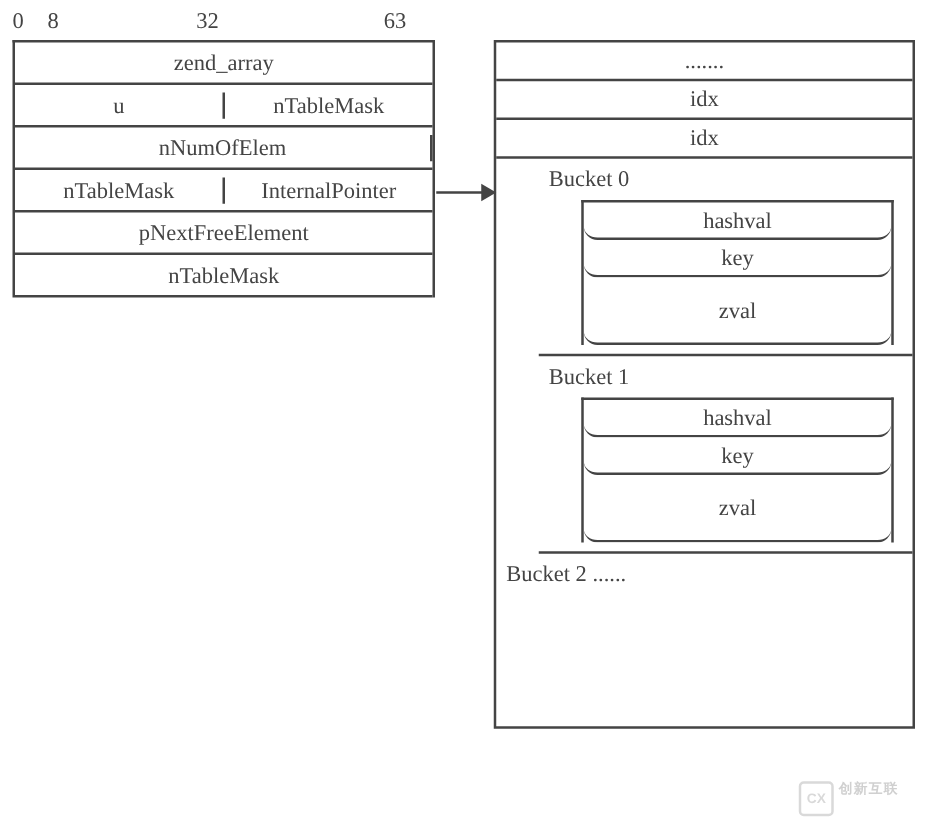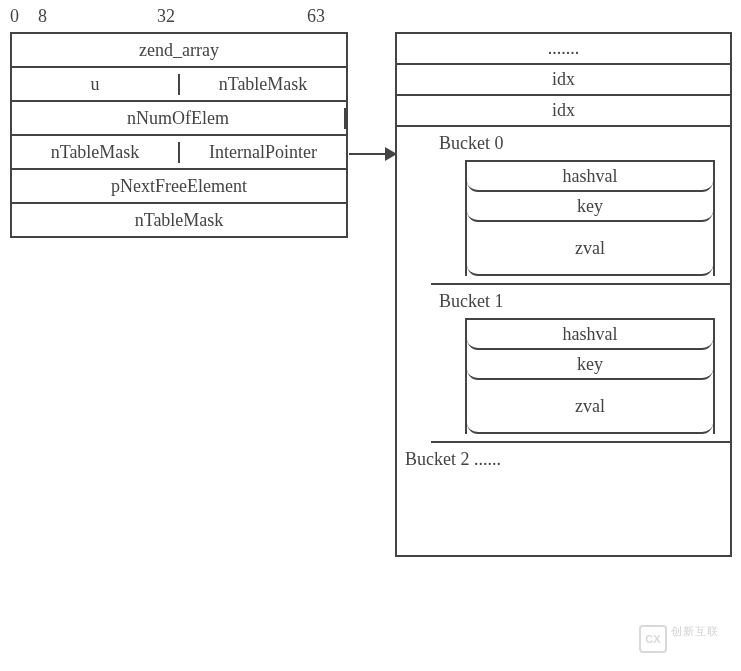--- a/index.html
+++ b/index.html
@@ -75,21 +75,21 @@
       padding-top: 4px;
       padding-bottom: 1px;
       margin-left: 34px;
     }
     .bucket-label {
       padding: 2px 8px 0 8px;
       font-size: 18px;
     }
     .bucket-last {
       padding: 6px 8px 0 8px;
-      height: 112px;
+      height: 138px;
       font-family: Liberation Serif, serif;
     }
     .inner-cell {
       height: 30px;
       border-bottom: 2px solid #444;
       display:flex;align-items:center;justify-content:center;border-radius:11px;
     }
     .inner-cell.tall { height: 54px; }
 
     
@@ -122,21 +122,21 @@
       align-items:flex-start;
       gap:4px;
       font-size:11px;
       color:#888;
     }
     .wm-icon {
       width:28px;height:28px;border:2px solid #bbb;border-radius:4px;
       display:flex;align-items:center;justify-content:center;font-weight:bold;
       color:#bbb;font-family:Arial,sans-serif;
     }
-    .wm-text { line-height:1.1; color:#aaa; letter-spacing:1px; }
+    .wm-text { line-height:1.1; color:#aaa; letter-spacing:1px;font-weight:bold; }
   </style>
 </head>
 <body>
 
 <div class="bit-labels">
   <span class="bit-0">0</span>
   <span class="bit-8">8</span>
   <span class="bit-32">32</span>
   <span class="bit-63">63</span>
 </div>

